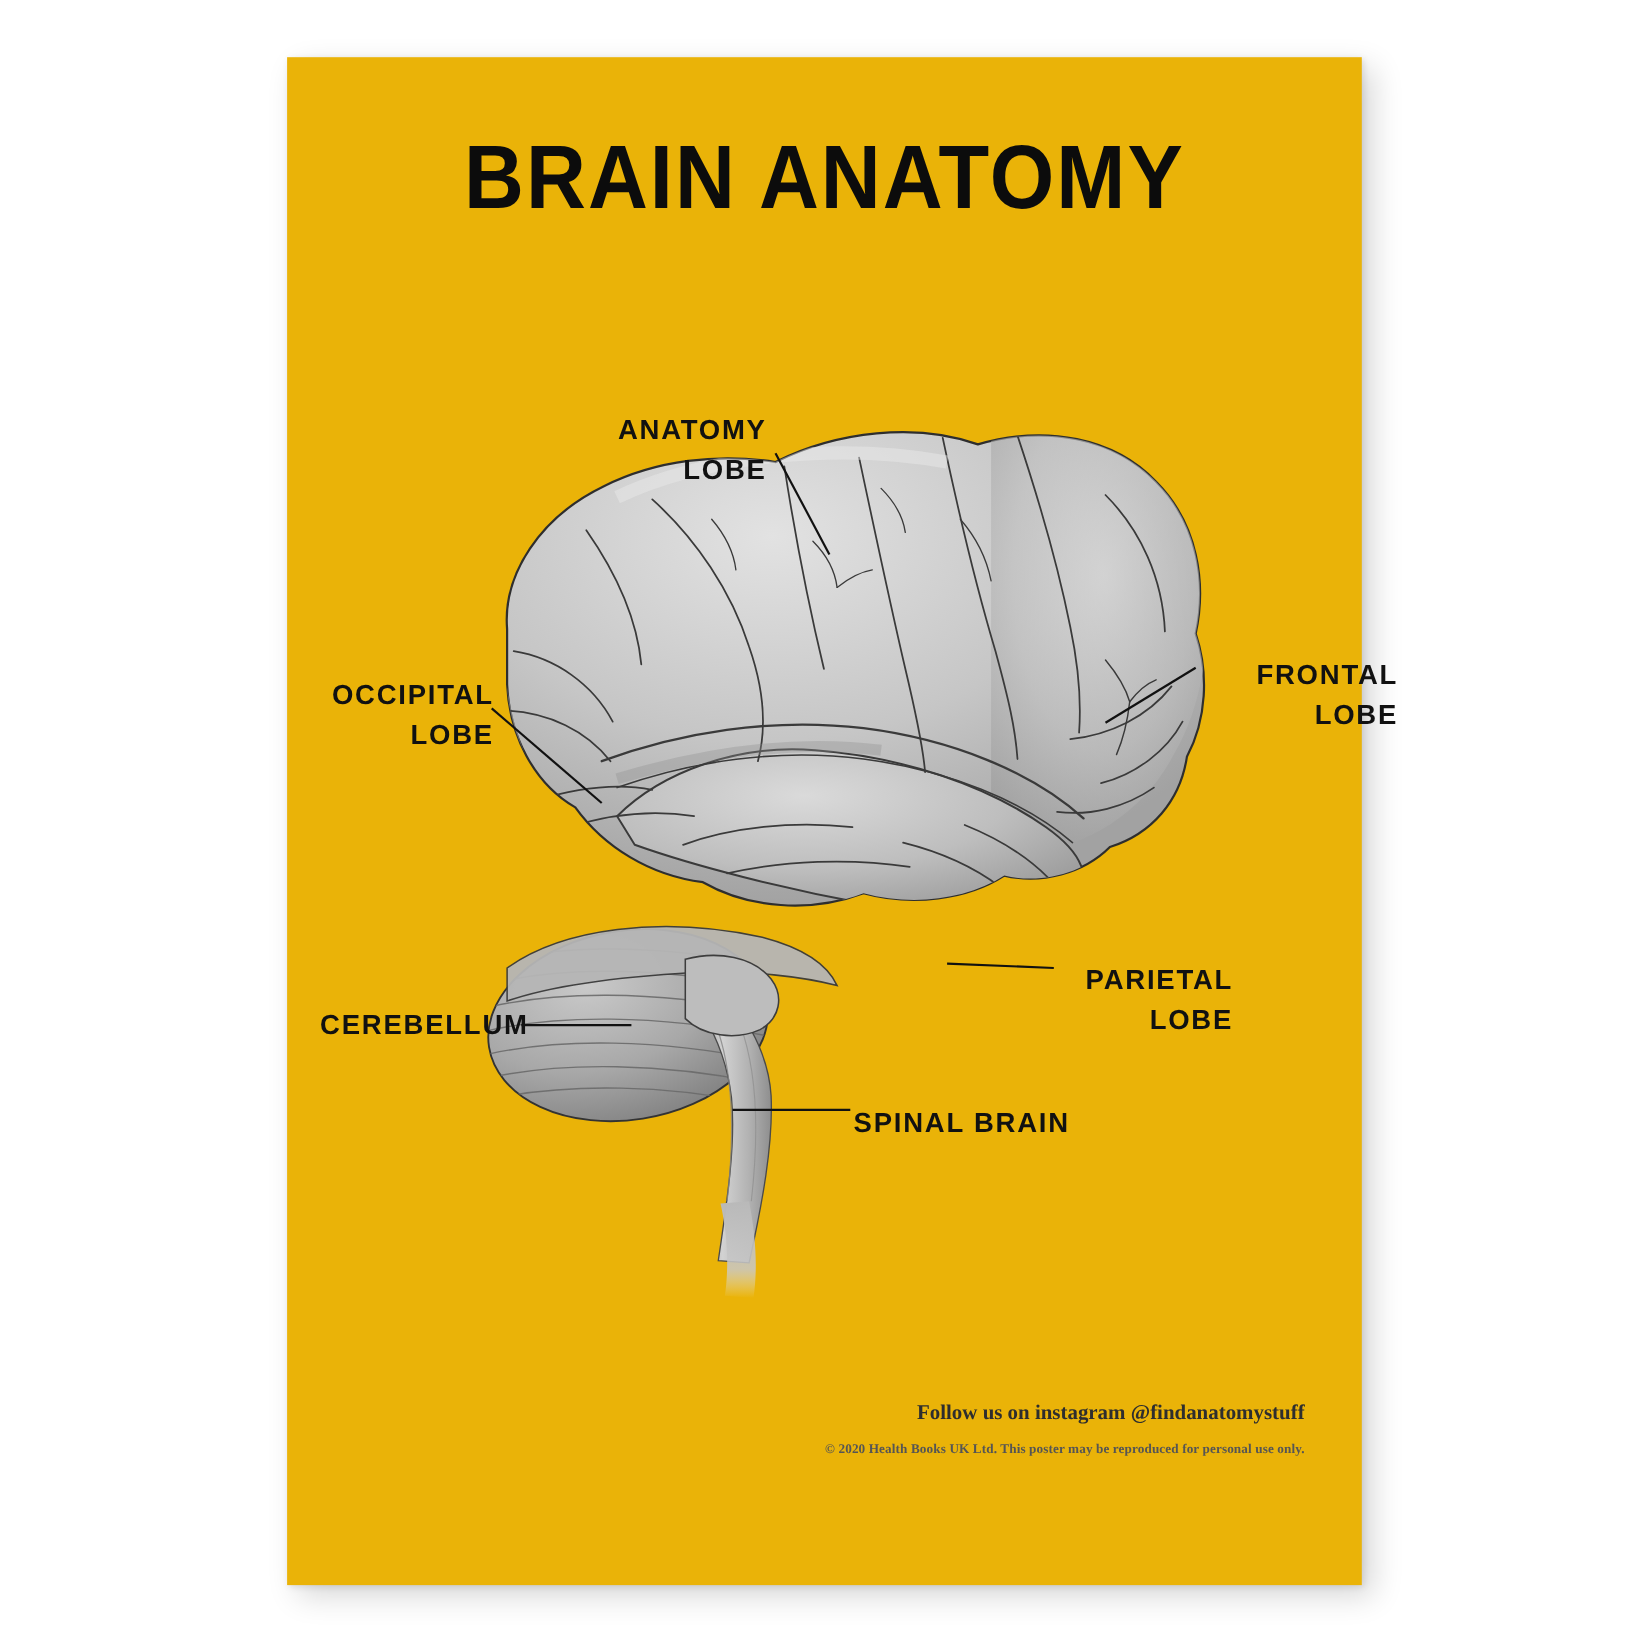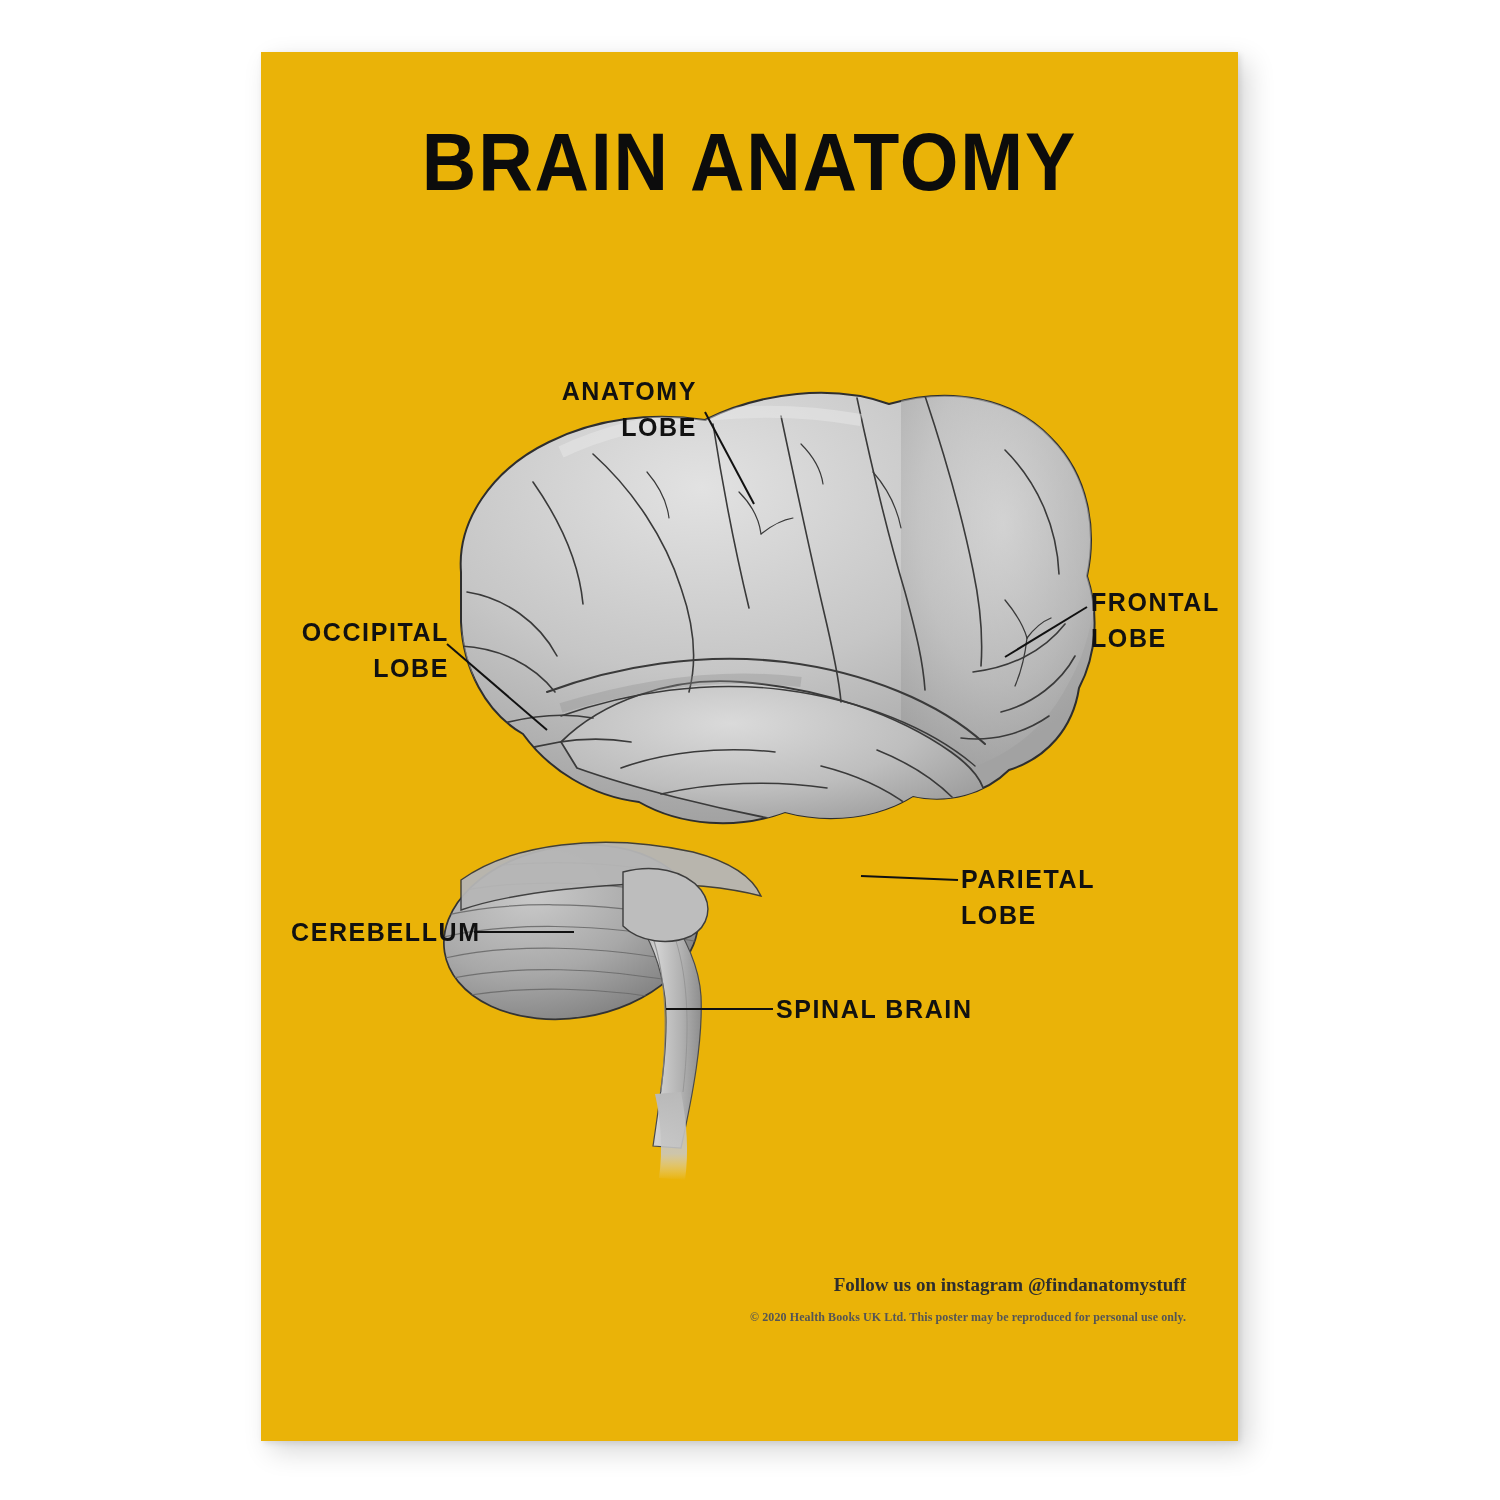--- a/index.html
+++ b/index.html
@@ -62,21 +62,21 @@
     position: absolute;
     font-family: "Liberation Sans Narrow", "Liberation Sans", sans-serif;
     font-weight: 700;
     font-size: 25px;
     letter-spacing: 1.6px;
     line-height: 1.42;
     color: #111111;
     white-space: pre;
   }
   .label.rt { text-align: right; }
-  .label.lt { text-align: left; }
+  .label.lt { text-align: right; margin-top: 12px; }
 
   #label-parietal   { left: 276px; top: 322px; width: 160px; }
   #label-occipital  { left: 18px;  top: 563px; width: 170px; }
   #label-frontal    { left: 830px; top: 533px; width: 180px; }
   #label-temporal   { left: 700px; top: 810px; width: 160px; }
   #label-cerebellum { left: 30px;  top: 863px; width: 180px; }
   #label-spinal     { left: 515px; top: 940px; width: 180px; }
 
   
   #footer {

